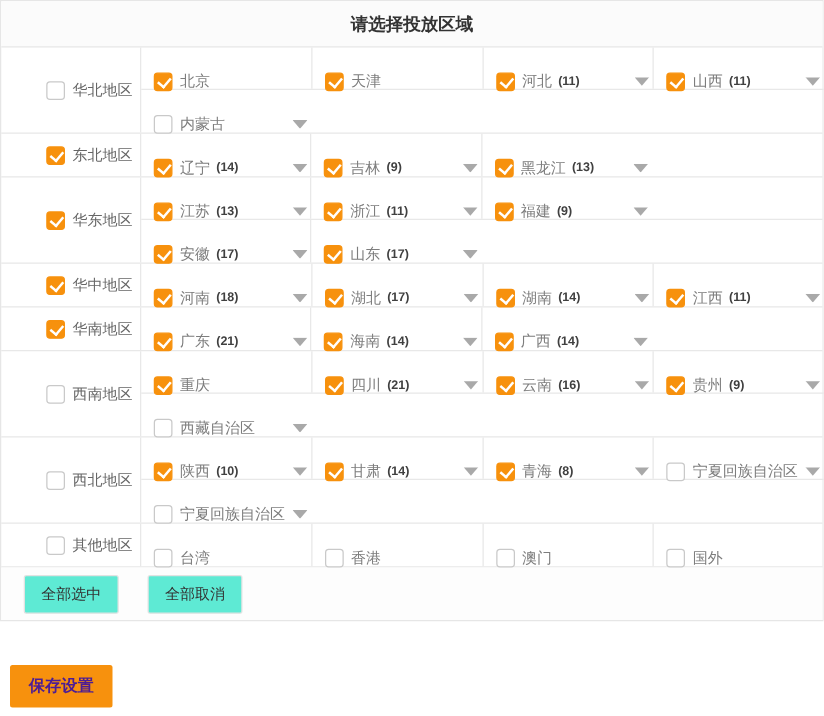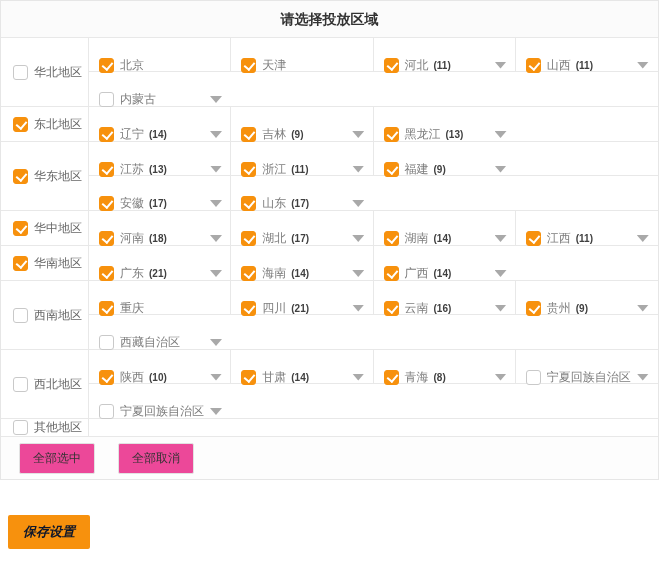--- a/index.html
+++ b/index.html
@@ -32,20 +32,21 @@
   .region-cell {
     width: 88px;
     flex: 0 0 88px;
     border-right: 1px solid #e8e8e8;
     display: flex;
     align-items: center;
     gap: 6px;
     padding-left: 12px;
     font-size: 12px;
     color: #666;
+    margin-left: 24px;
   }
   .subrows { flex: 1 1 auto; }
   .subrow {
     display: flex;
     height: 34px;
     align-items: stretch;
   }
   .subrow:not(:last-child) { border-bottom: 1px solid #e8e8e8; }
   .cell {
     width: 25%;
@@ -101,39 +102,38 @@
     display: flex;
     align-items: center;
     gap: 23px;
     padding-left: 18px;
     background: #fdfdfd;
   }
   .gbtn {
     font-family: Liberation Mono, monospace;
     font-size: 12px;
     color: #333;
-    background: #ec4899;
+    background: #5eead4;
     border: 1px solid #e2e2e2;
     border-radius: 2px;
     padding: 6px 13px;
     cursor: pointer;
   }
   .save {
     font-family: inherit;
     display: block;
     margin: 35px 0 0 8px;
     background: var(--accent, #f7910d);
-    color: #0f172a;
+    color: #4c1d95;
     font-size: 13px;
     font-weight: bold;
     border: none;
     border-radius: 2px;
     padding: 8px 15px;
     cursor: pointer;
-    font-style: italic;
   }
 </style>
 </head>
 <body>
 
 <div class="panel">
   <div class="header">请选择投放区域</div>
   <div id="region-grid">
       <div class="region-row">
         <div class="region-cell">
@@ -440,20 +440,48 @@
                 <span class="arrow"></span>
               </div>
             </div>
           </div>
         </div>
       </div>
       <div class="region-row">
         <div class="region-cell">
           <span class="cb"></span>
           <span class="region-label">其他地区</span>
+        </div>
+        <div class="subrows">
+          <div class="subrow">
+            <div class="cell">
+              <div class="item">
+                <span class="cb"></span>
+                <span class="p-label">台湾</span>
+              </div>
+            </div>
+            <div class="cell">
+              <div class="item">
+                <span class="cb"></span>
+                <span class="p-label">香港</span>
+              </div>
+            </div>
+            <div class="cell">
+              <div class="item">
+                <span class="cb"></span>
+                <span class="p-label">澳门</span>
+              </div>
+            </div>
+            <div class="cell">
+              <div class="item">
+                <span class="cb"></span>
+                <span class="p-label">国外</span>
+              </div>
+            </div>
+          </div>
         </div>
       </div>
     </div>
   <div class="footer">
     <button class="gbtn">全部选中</button>
     <button class="gbtn">全部取消</button>
   </div>
 </div>
 
 <button class="save">保存设置</button>

